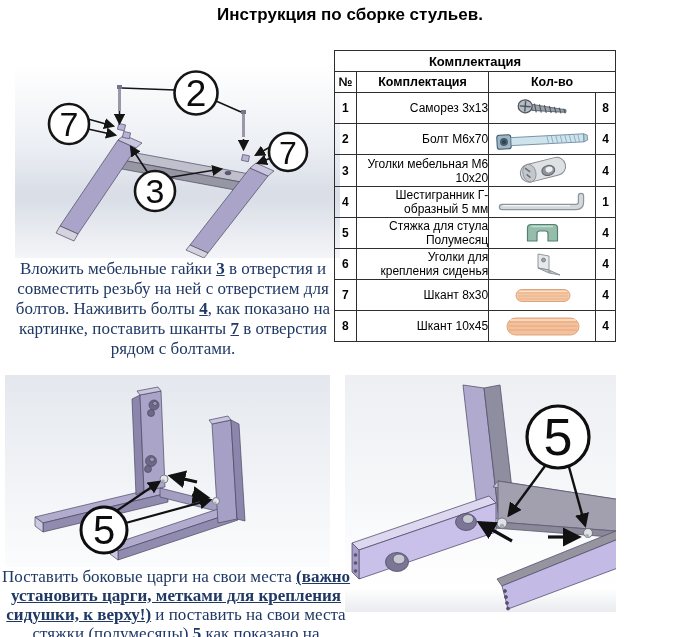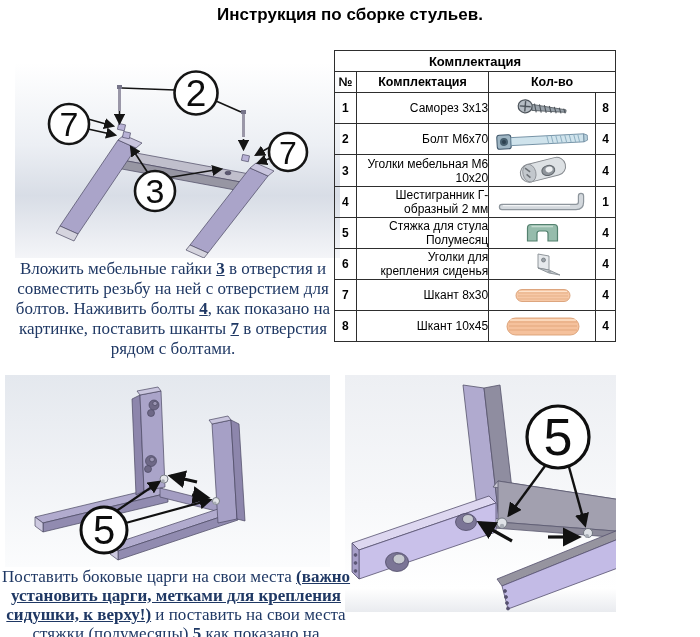--- a/index.html
+++ b/index.html
@@ -167,21 +167,21 @@
           <path d="M36 9 l4 5 m-4 1.5 l3 4" stroke="#6d7277" stroke-width="1.6"></path>
           <ellipse cx="58" cy="17" rx="6.5" ry="5" fill="#8f959b" stroke="#5f656b"></ellipse>
           <ellipse cx="59" cy="16.2" rx="3.6" ry="2.8" fill="#eef0f2"></ellipse>
         </g>
             </svg>
           </td>
       <td class="c-qty">4</td>
     </tr>
     <tr>
       <td class="c-num">4</td>
-      <td class="c-name">Шестигранник Г-образный 2 мм</td>
+      <td class="c-name">Шестигранник Г-образный 5 мм</td>
       <td class="c-icon">
             <svg width="105" height="29" viewBox="0 0 105 29">
         <path d="M12 19 H86 Q91 19 91 14 V8" fill="none" stroke="#8d959c" stroke-width="6.4" stroke-linecap="round"></path>
         <path d="M12 19 H86 Q91 19 91 14 V8" fill="none" stroke="#d3d8dd" stroke-width="4" stroke-linecap="round"></path>
         <path d="M13 17.6 H80" stroke="#f2f4f6" stroke-width="1.2"></path>
             </svg>
           </td>
       <td class="c-qty">1</td>
     </tr>
     <tr>

